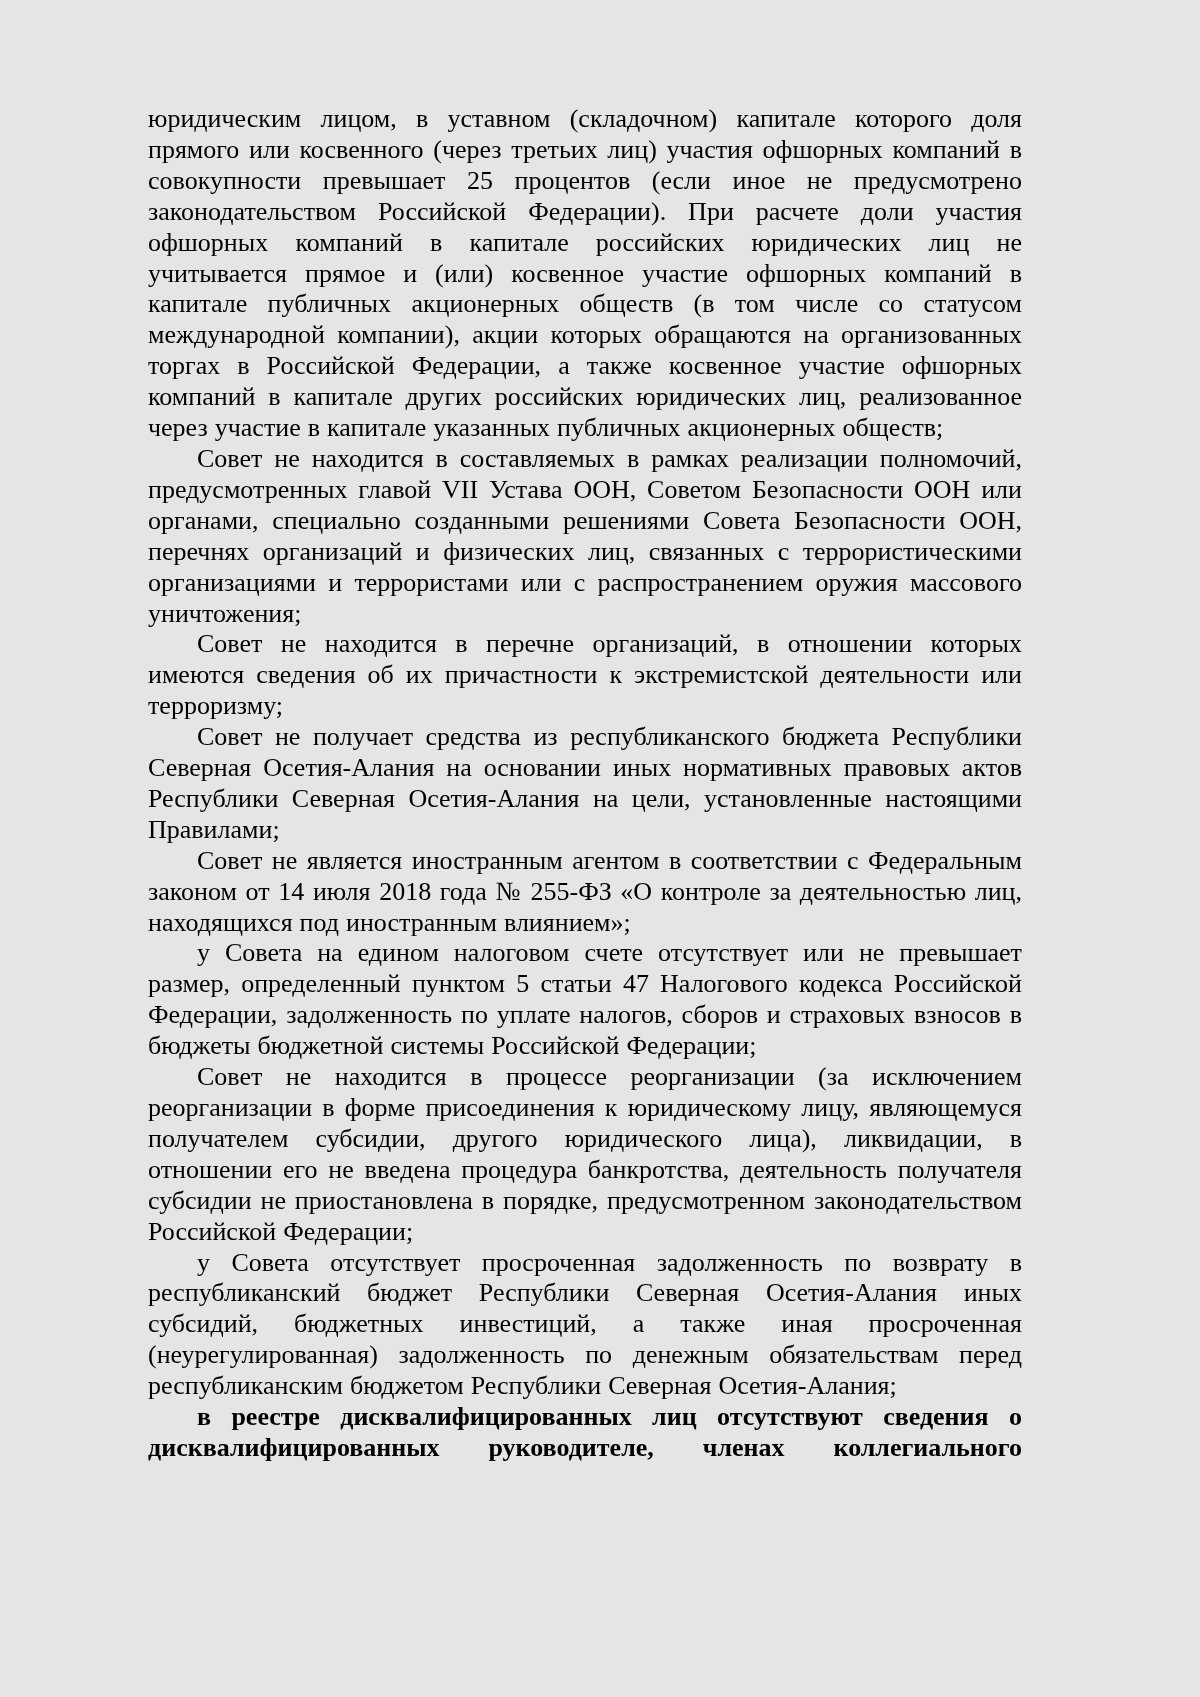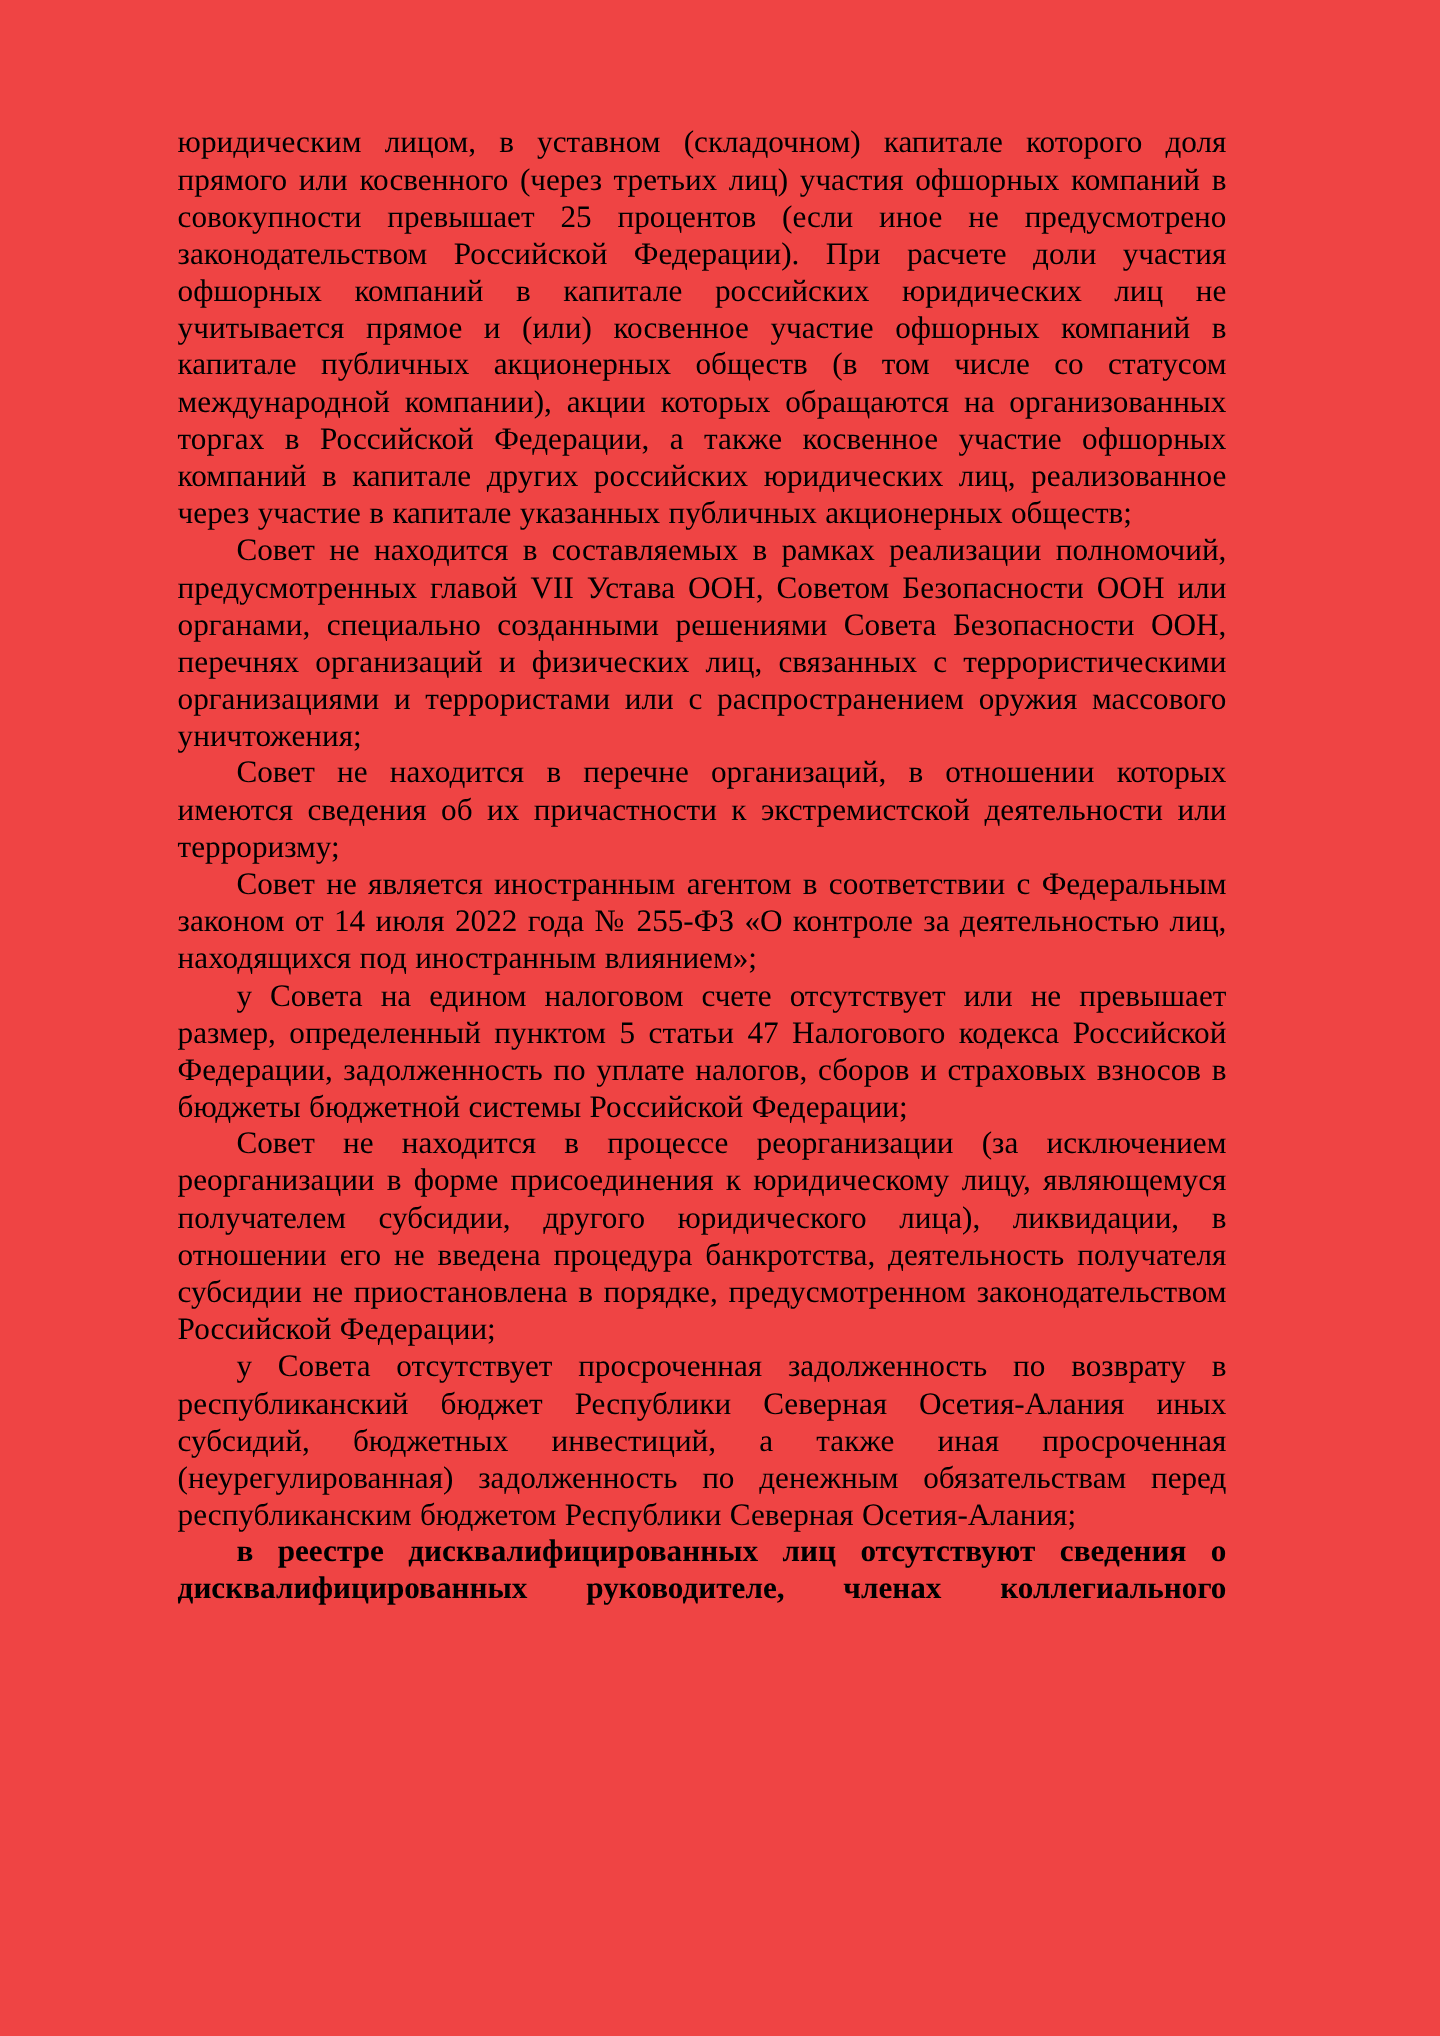--- a/index.html
+++ b/index.html
@@ -10,21 +10,21 @@
   body {
     width: 1200px;
     font-family: "Liberation Serif", "DejaVu Serif", serif;
     color: #000000;
   }
   .page {
     position: relative;
     width: 1200px;
     height: 1697px;
     box-sizing: border-box;
-    background: #ef4444;
+    background: #e5e5e5;
     padding: 104px 178px 0 148px;
     overflow: hidden;
   }
   .doc p {
     margin: 0;
     font-size: 26px;
     line-height: 30.9px;
     text-align: justify;
     text-indent: 49px;
     word-spacing: 0.5px;
@@ -38,19 +38,20 @@
   }
 </style>
 </head>
 <body>
 
 <div class="page">
   <div class="doc">
     <p class="no-indent">юридическим лицом, в уставном (складочном) капитале которого доля прямого или косвенного (через третьих лиц) участия офшорных компаний в совокупности превышает 25 процентов (если иное не предусмотрено законодательством Российской Федерации). При расчете доли участия офшорных компаний в капитале российских юридических лиц не учитывается прямое и (или) косвенное участие офшорных компаний в капитале публичных акционерных обществ (в том числе со статусом международной компании), акции которых обращаются на организованных торгах в Российской Федерации, а также косвенное участие офшорных компаний в капитале других российских юридических лиц, реализованное через участие в капитале указанных публичных акционерных обществ;</p>
     <p>Совет не находится в составляемых в рамках реализации полномочий, предусмотренных главой VII Устава ООН, Советом Безопасности ООН или органами, специально созданными решениями Совета Безопасности ООН, перечнях организаций и физических лиц, связанных с террористическими организациями и террористами или с распространением оружия массового уничтожения;</p>
     <p>Совет не находится в перечне организаций, в отношении которых имеются сведения об их причастности к экстремистской деятельности или терроризму;</p>
-    <p>Совет не является иностранным агентом в соответствии с Федеральным законом от 14 июля 2022 года № 255-ФЗ «О контроле за деятельностью лиц, находящихся под иностранным влиянием»;</p>
+    <p>Совет не получает средства из республиканского бюджета Республики Северная Осетия-Алания на основании иных нормативных правовых актов Республики Северная Осетия-Алания на цели, установленные настоящими Правилами;</p>
+    <p>Совет не является иностранным агентом в соответствии с Федеральным законом от 14 июля 2018 года № 255-ФЗ «О контроле за деятельностью лиц, находящихся под иностранным влиянием»;</p>
     <p>у Совета на едином налоговом счете отсутствует или не превышает размер, определенный пунктом 5 статьи 47 Налогового кодекса Российской Федерации, задолженность по уплате налогов, сборов и страховых взносов в бюджеты бюджетной системы Российской Федерации;</p>
     <p>Совет не находится в процессе реорганизации (за исключением реорганизации в форме присоединения к юридическому лицу, являющемуся получателем субсидии, другого юридического лица), ликвидации, в отношении его не введена процедура банкротства, деятельность получателя субсидии не приостановлена в порядке, предусмотренном законодательством Российской Федерации;</p>
     <p>у Совета отсутствует просроченная задолженность по возврату в республиканский бюджет Республики Северная Осетия-Алания иных субсидий, бюджетных инвестиций, а также иная просроченная (неурегулированная) задолженность по денежным обязательствам перед республиканским бюджетом Республики Северная Осетия-Алания;</p>
     <p class="justify-last">в реестре дисквалифицированных лиц отсутствуют сведения о дисквалифицированных руководителе, членах коллегиального</p>
   </div>
 </div>
 
 </body></html>

